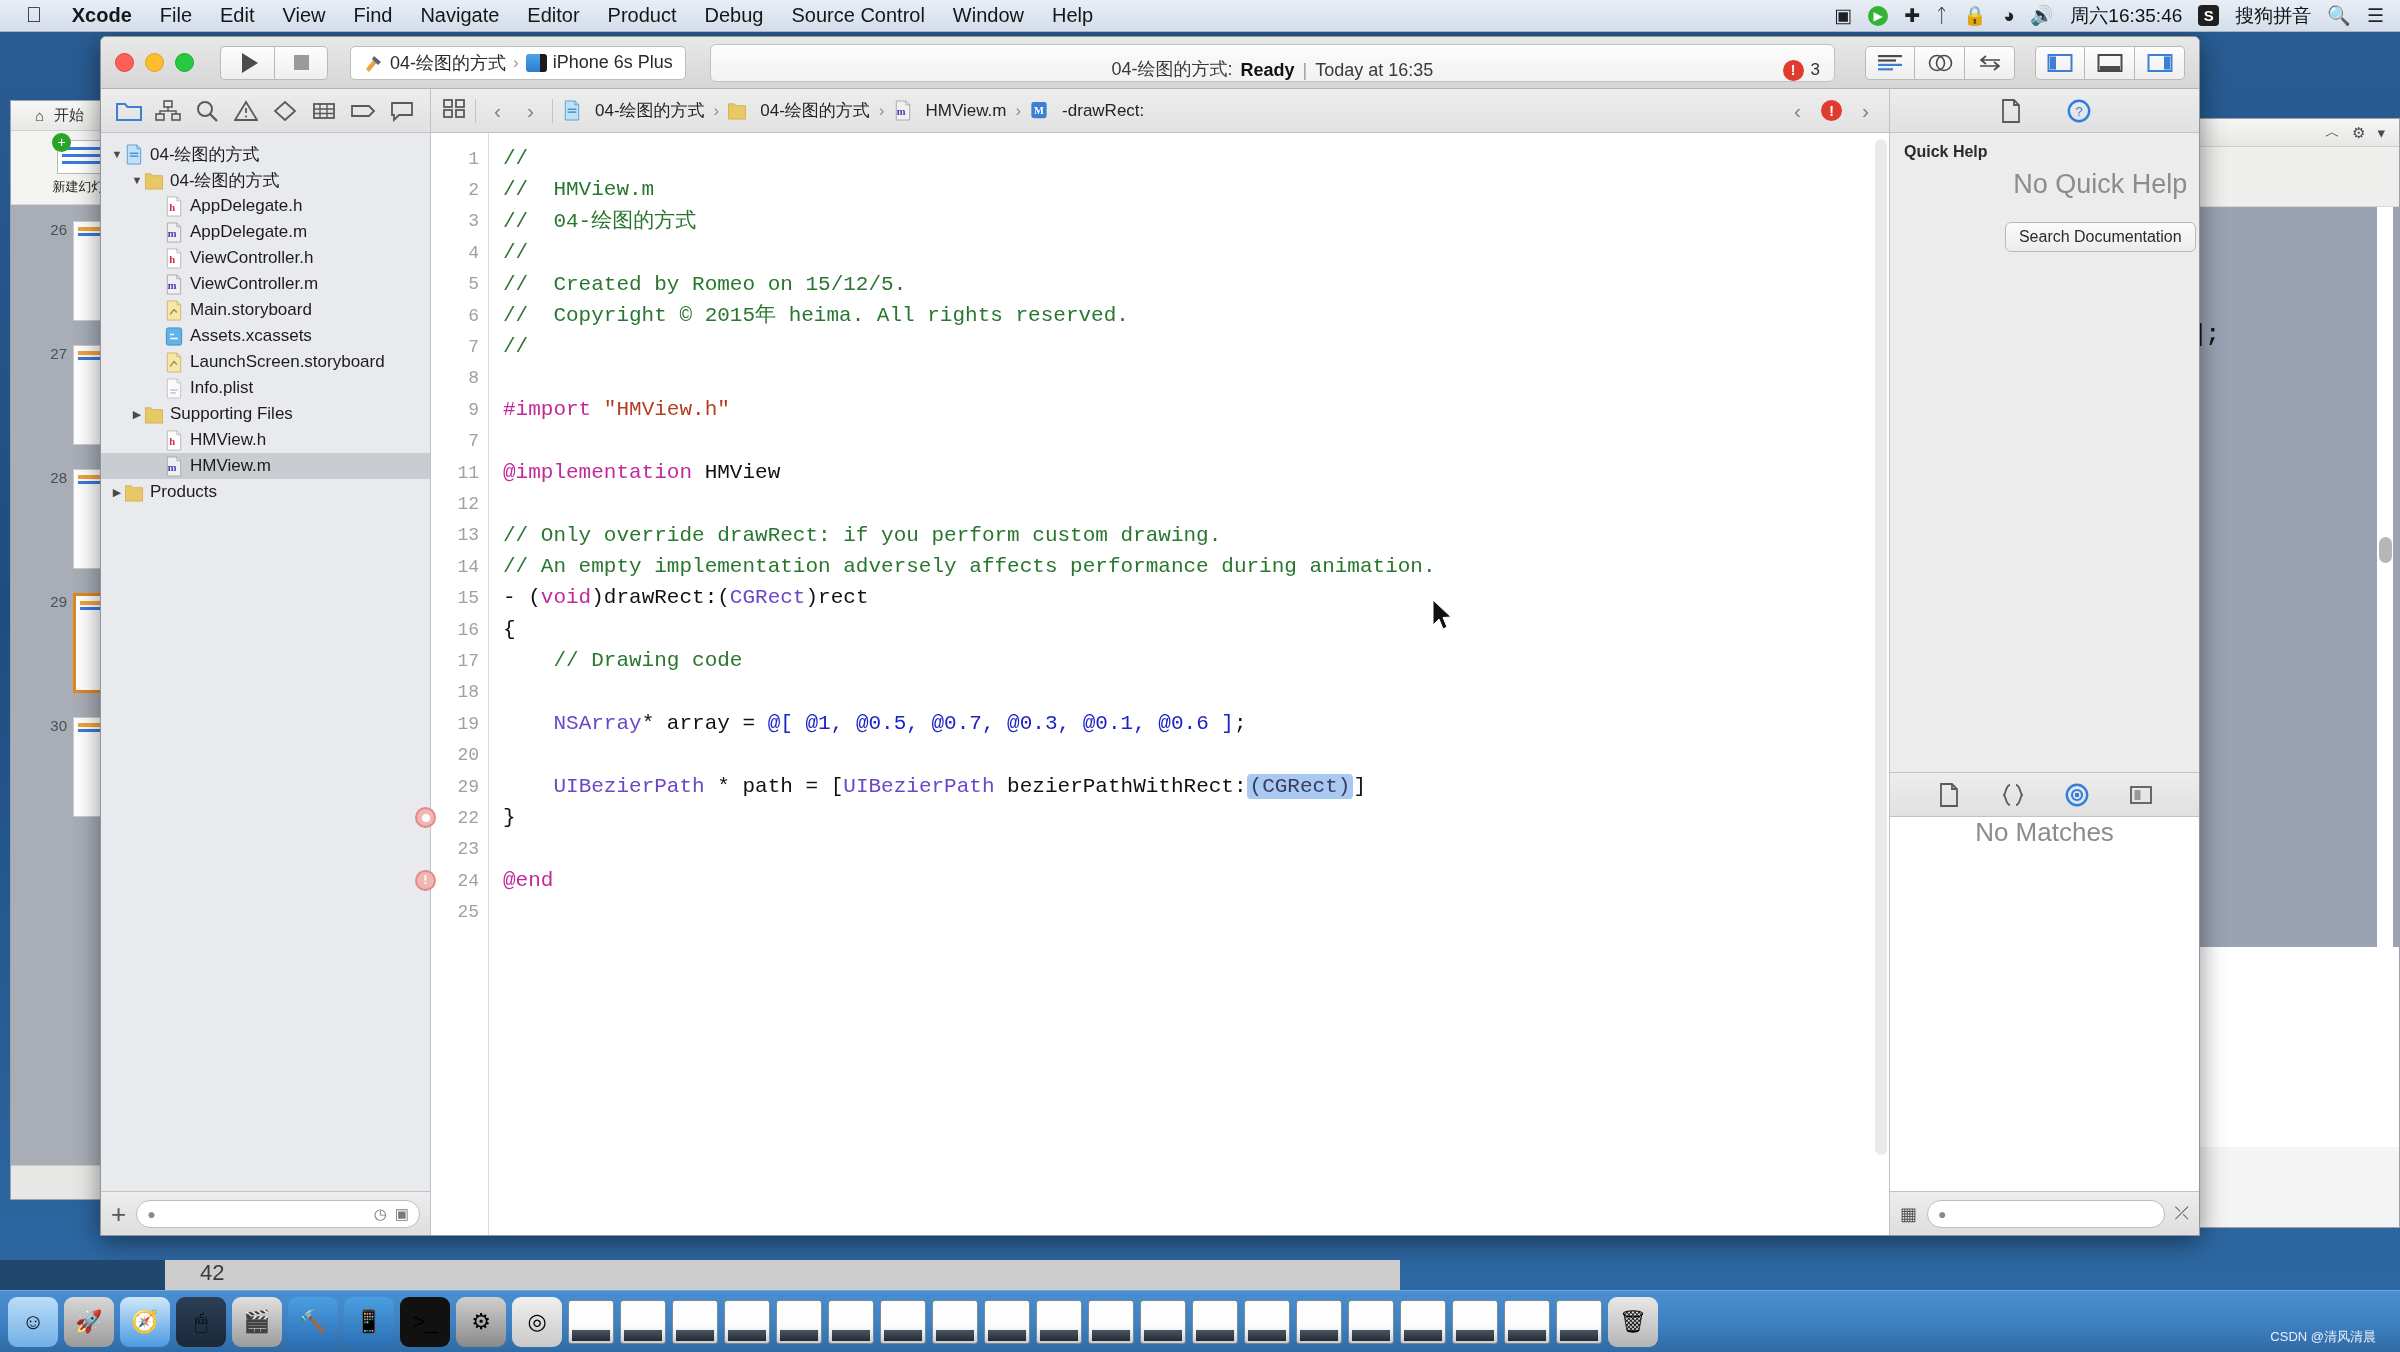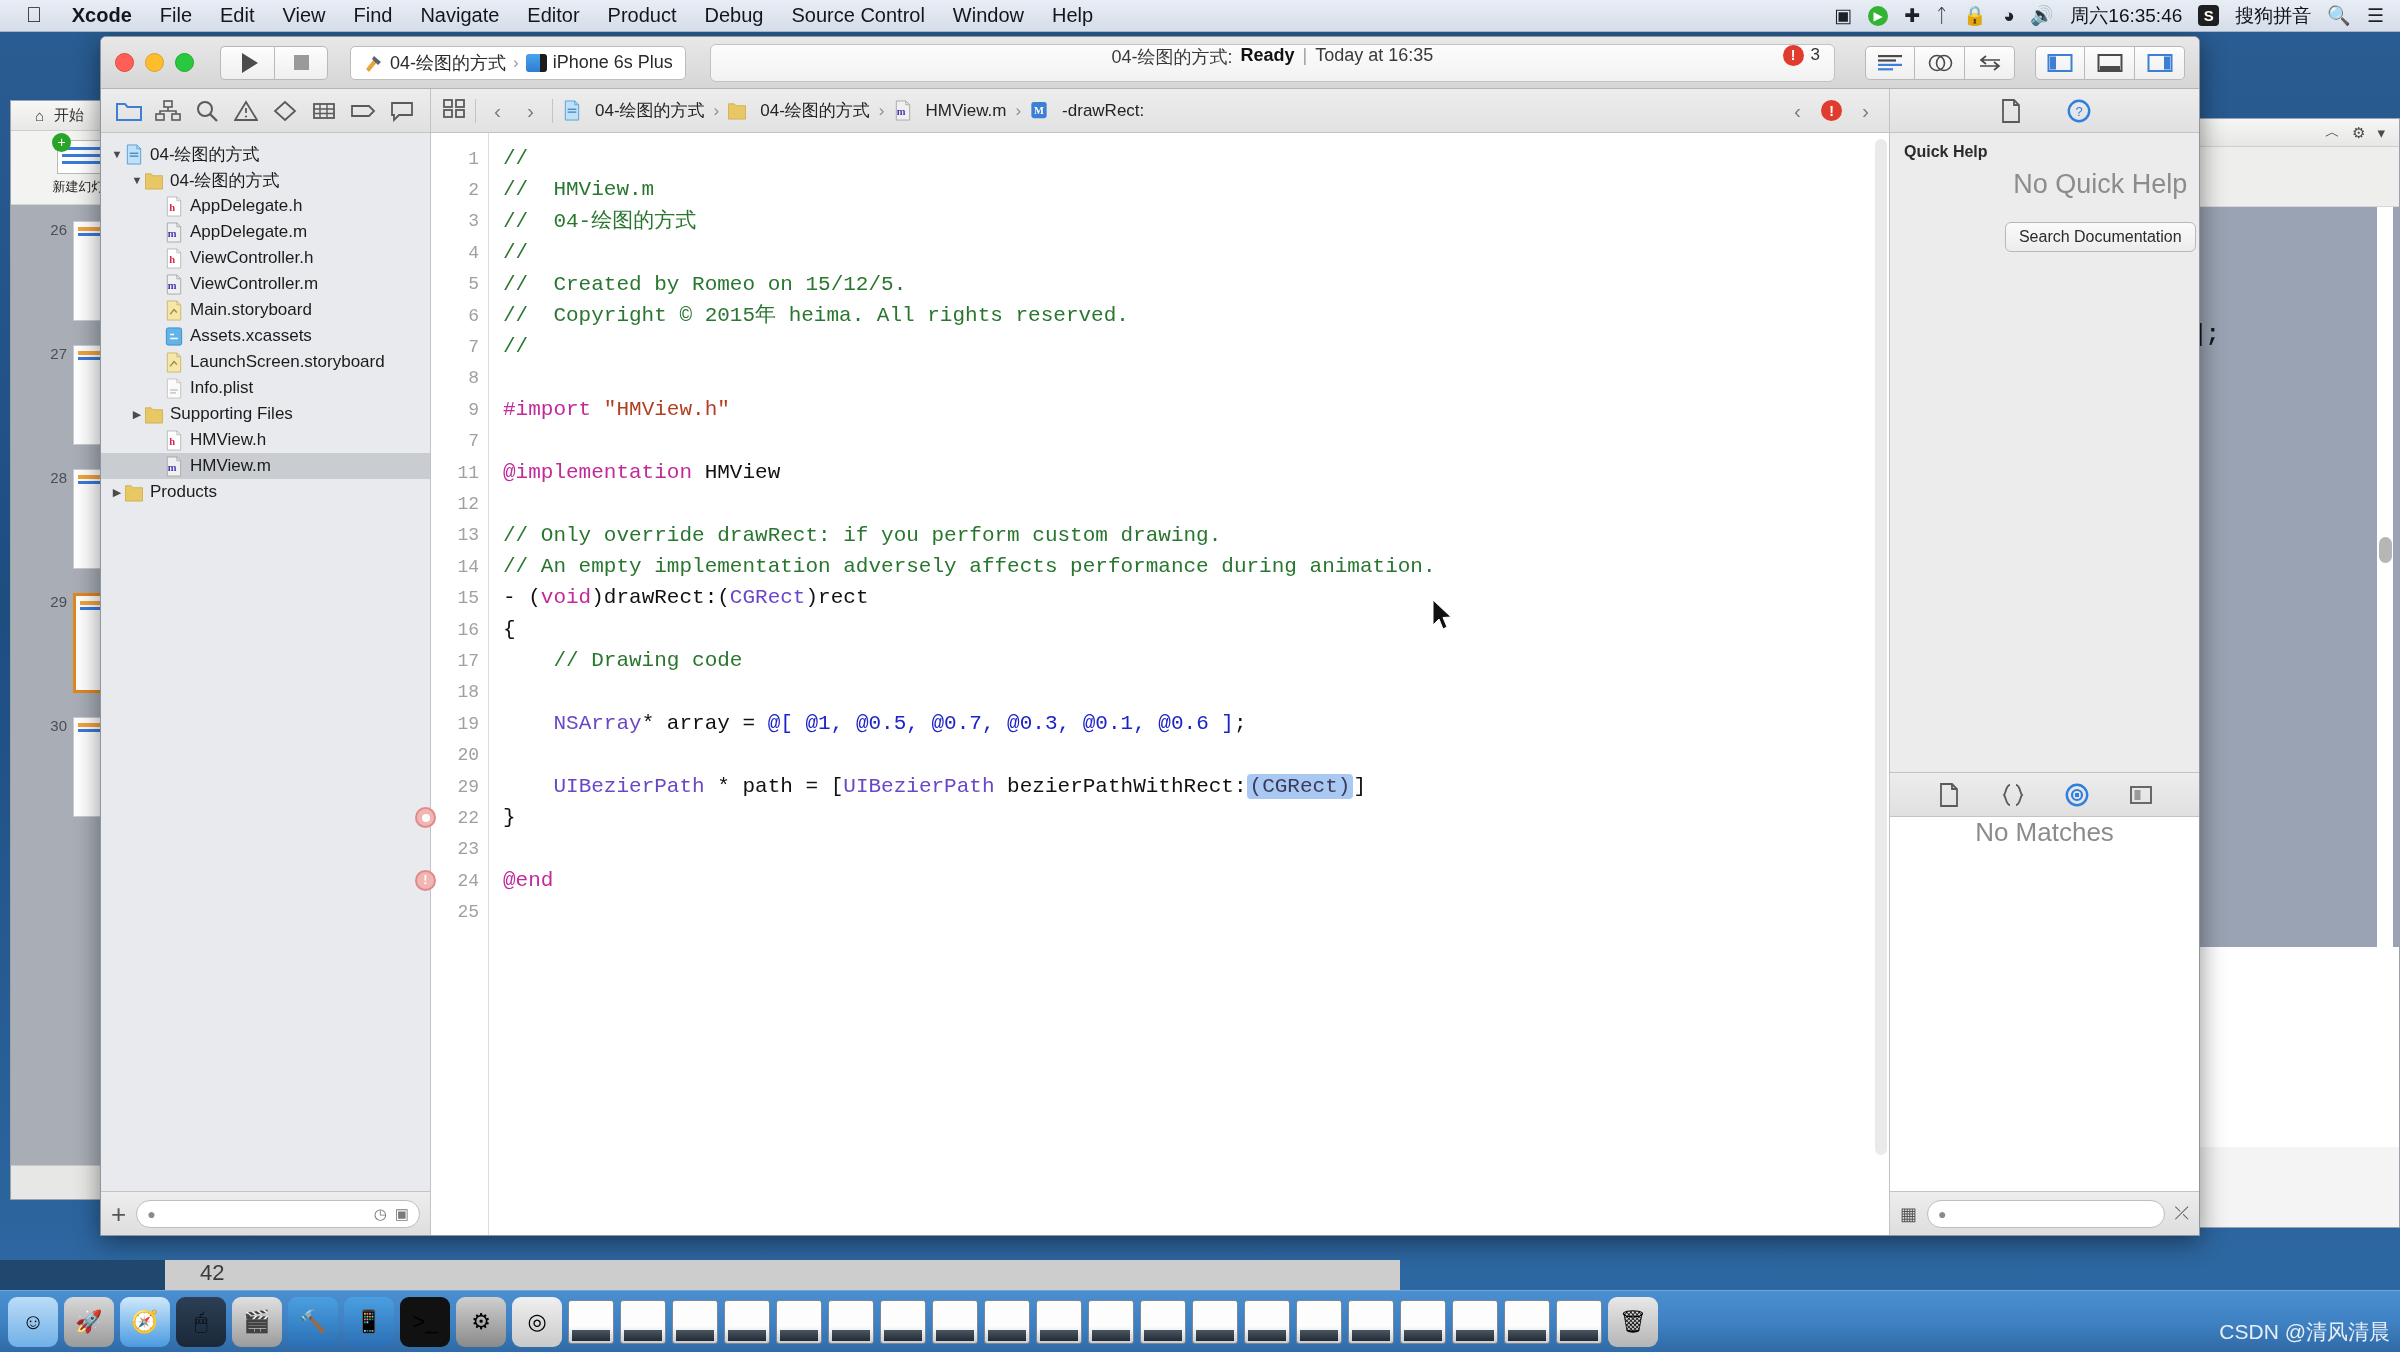--- a/index.html
+++ b/index.html
@@ -105,21 +105,21 @@
     display:flex;align-items:center;gap:7px;padding:0 12px;font-size:18px;color:#2a2a2a;white-space:nowrap;
   }
   .scheme-sep{color:#9a9a9a;font-size:17px;}
   .xc-proj-ico{width:20px;height:20px;}
   .sim-ico{width:20px;height:18px;background:linear-gradient(180deg,#4aa3f0,#2e7cd0);border-radius:3px;position:relative;}
   .sim-ico::after{content:"";position:absolute;right:-1px;top:0;width:7px;height:18px;background:#1b1b1b;border-radius:0 3px 3px 0;}
   .status-box{
     flex:1; margin:0 24px; height:38px;
     background:linear-gradient(180deg,#fcfcfc,#f2f2f2);
     border:1px solid #c2c2c2;border-radius:6px;
-    display:flex;align-items:flex-start;justify-content:center;position:relative;
+    display:flex;align-items:flex-end;justify-content:center;position:relative;
     font-size:18px;color:#3a3a3a;gap:8px;
   }
   .status-box b{color:#111;}
   .status-box .divider{color:#9f9f9f;}
   .err-pill{position:absolute;right:14px;display:flex;align-items:center;gap:7px;}
   .err-badge{width:21px;height:21px;border-radius:50%;background:#e03b2f;color:#fff;font-size:14px;font-weight:bold;display:flex;align-items:center;justify-content:center;}
   .err-count{font-size:17px;color:#333;}
   .seg-group{display:flex;margin-left:6px;}
   .seg{
     width:50px;height:34px;background:linear-gradient(180deg,#fdfdfd,#efefef);
@@ -235,21 +235,21 @@
     position:absolute;left:0;bottom:0;width:2400px;height:62px;
     background:linear-gradient(180deg,#4a8fd0 0%,#3f82c4 50%,#2f6aa5 100%);
     border-top:1px solid #6fa5d8;
     display:flex;align-items:center;gap:6px;padding:0 8px;
     z-index:80;
   }
   .dock-ico{width:50px;height:50px;border-radius:9px;flex:0 0 50px;position:relative;display:flex;align-items:center;justify-content:center;font-size:22px;overflow:hidden;}
   .dock-ico.active::after{content:"";position:absolute;bottom:-7px;left:50%;transform:translateX(-50%);width:5px;height:5px;border-radius:50%;background:#1b3a5c;}
   .win-thumb{width:46px;height:44px;background:linear-gradient(180deg,#fdfdfd 60%,#c9ccd1 100%);border:1px solid #7e8794;border-radius:3px;flex:0 0 46px;position:relative;}
   .win-thumb::after{content:"";position:absolute;bottom:2px;left:3px;right:3px;height:11px;background:linear-gradient(180deg,#4a5663,#232b33);}
-  #credit{position:absolute;right:10px;bottom:6px;color:#e8eef6;font-size:21px;z-index:95;}
+  #credit{position:absolute;right:24px;bottom:6px;color:#e8eef6;font-size:13px;z-index:95;}
   #pagenum{position:absolute;left:200px;bottom:66px;font-size:22px;color:#3a3a3a;z-index:50;}
   #pagebar{position:absolute;left:160px;bottom:62px;width:1240px;height:30px;background:#cdcdcd;z-index:45;}
   .desk-strip{position:absolute;left:0;bottom:62px;width:165px;height:30px;background:#20486f;z-index:46;}
 </style>
 </head>
 <body>
 
 <div id="bg-left">
   <div class="ribbon-top">
     <span>⌂</span>

